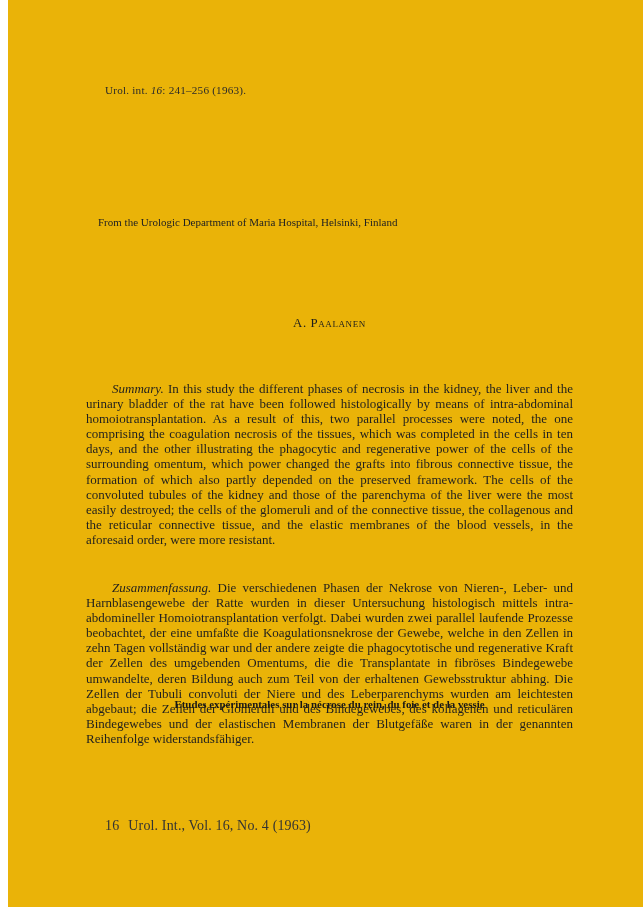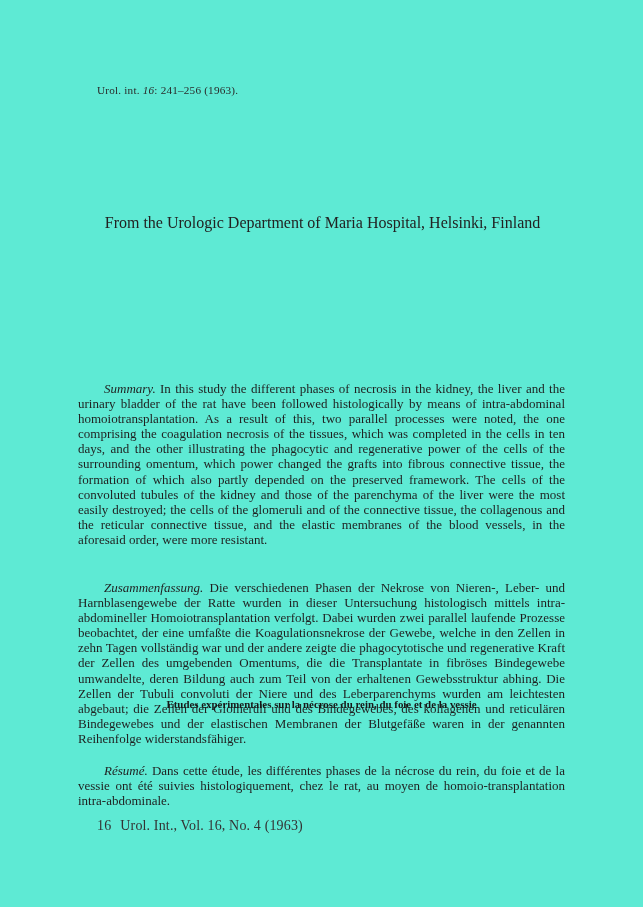--- a/index.html
+++ b/index.html
@@ -14,21 +14,22 @@
     overflow: hidden;
     font-family: "Liberation Serif", "DejaVu Serif", serif;
     color: #1b1b1b;
     -webkit-font-smoothing: antialiased;
   }
 
   
   .page {
     position: absolute;
     inset: 0;
-    background: #5eead4;
+    background: #eab308;
+    margin-left: 8px;
   }
 
   .content {
     position: absolute;
     left: 78px;
     top: 0;
     width: 487px;
     height: 907px;
   }
 
@@ -42,25 +43,25 @@
     color: #2a2a2a;
     white-space: nowrap;
   }
   .journal-line .vol {
     font-style: italic;
   }
 
   
   .affiliation {
     position: absolute;
-    left: 1px;
+    left: 12px;
     top: 215px;
     width: 487px;
-    text-align: center;
-    font-size: 16px;
+    text-align: left;
+    font-size: 11px;
     line-height: 15px;
     color: #222;
   }
   .affiliation .smallcaps {
     font-variant: small-caps;
     letter-spacing: 0.3px;
   }
 
   
   .title {
@@ -152,34 +153,32 @@
       <span class="vol">16</span><span>:</span>
       <span>241–256</span>
       <span>(1963).</span>
     </div>
 
     <div class="affiliation">
       <div>From the Urologic Department of Maria Hospital, Helsinki, Finland</div>
     </div>
 
 
+    <div class="author">A. Paalanen</div>
 
     <div class="abstract" id="summary-block">
       <p><span class="lead">Summary.</span><span> In this study the different phases of necrosis in the kidney, the liver and the urinary bladder of the rat have been followed histologically by means of intra-abdominal homoiotransplantation. As a result of this, two parallel processes were noted, the one comprising the coagulation necrosis of the tissues, which was completed in the cells in ten days, and the other illustrating the phagocytic and regenerative power of the cells of the surrounding omentum, which power changed the grafts into fibrous connective tissue, the formation of which also partly depended on the preserved framework. The cells of the convoluted tubules of the kidney and those of the parenchyma of the liver were the most easily destroyed; the cells of the glomeruli and of the connective tissue, the collagenous and the reticular connective tissue, and the elastic membranes of the blood vessels, in the aforesaid order, were more resistant.</span></p>
     </div>
 
 
     <div class="abstract" id="zusammen-block">
       <p><span class="lead">Zusammenfassung.</span><span> Die verschiedenen Phasen der Nekrose von Nieren-, Leber- und Harnblasengewebe der Ratte wurden in dieser Untersuchung histologisch mittels intra-abdomineller Homoiotransplantation verfolgt. Dabei wurden zwei parallel laufende Prozesse beobachtet, der eine umfaßte die Koagulationsnekrose der Gewebe, welche in den Zellen in zehn Tagen vollständig war und der andere zeigte die phagocytotische und regenerative Kraft der Zellen des umgebenden Omentums, die die Transplantate in fibröses Bindegewebe umwandelte, deren Bildung auch zum Teil von der erhaltenen Gewebsstruktur abhing. Die Zellen der Tubuli convoluti der Niere und des Leberparenchyms wurden am leichtesten abgebaut; die Zellen der Glomeruli und des Bindegewebes, des kollagenen und reticulären Bindegewebes und der elastischen Membranen der Blutgefäße waren in der genannten Reihenfolge widerstandsfähiger.</span></p>
     </div>
 
     <div class="sub-heading" id="heading-fr">Etudes expérimentales sur la nécrose du rein, du foie et de la vessie</div>
 
-    <div class="abstract" id="resume-block">
-      <p><span class="lead">Résumé.</span><span> Dans cette étude, les différentes phases de la nécrose du rein, du foie et de la vessie ont été suivies histologiquement, chez le rat, au moyen de homoio-transplantation intra-abdominale.</span></p>
-    </div>
 
     <div class="footer">
       <span class="folio">16</span><span>Urol. Int., Vol. 16, No. 4 (1963)</span>
     </div>
 
   </div>
 </div>
 
 </body></html>

